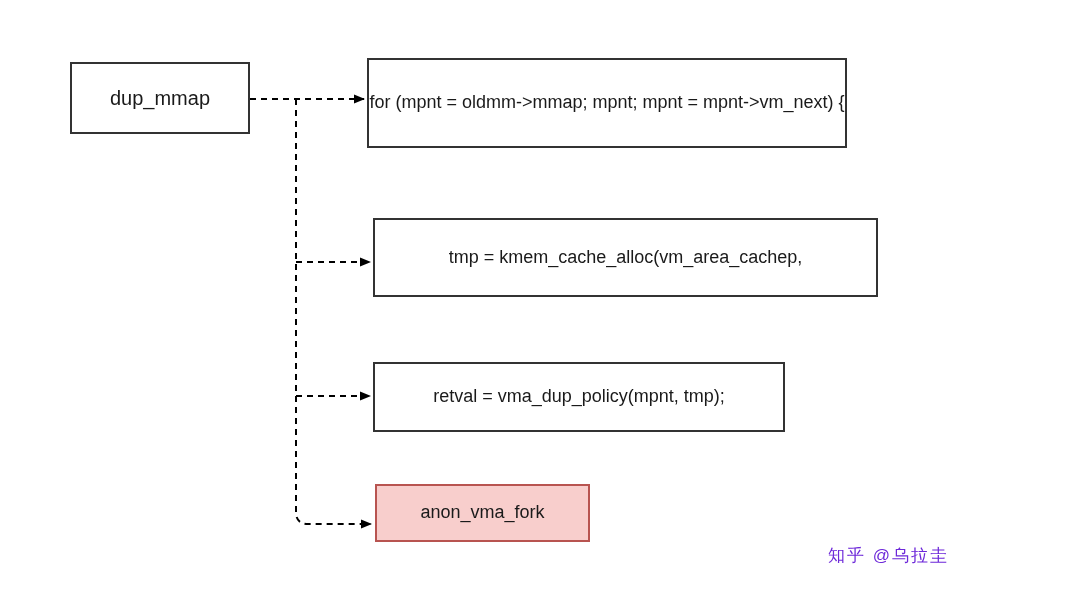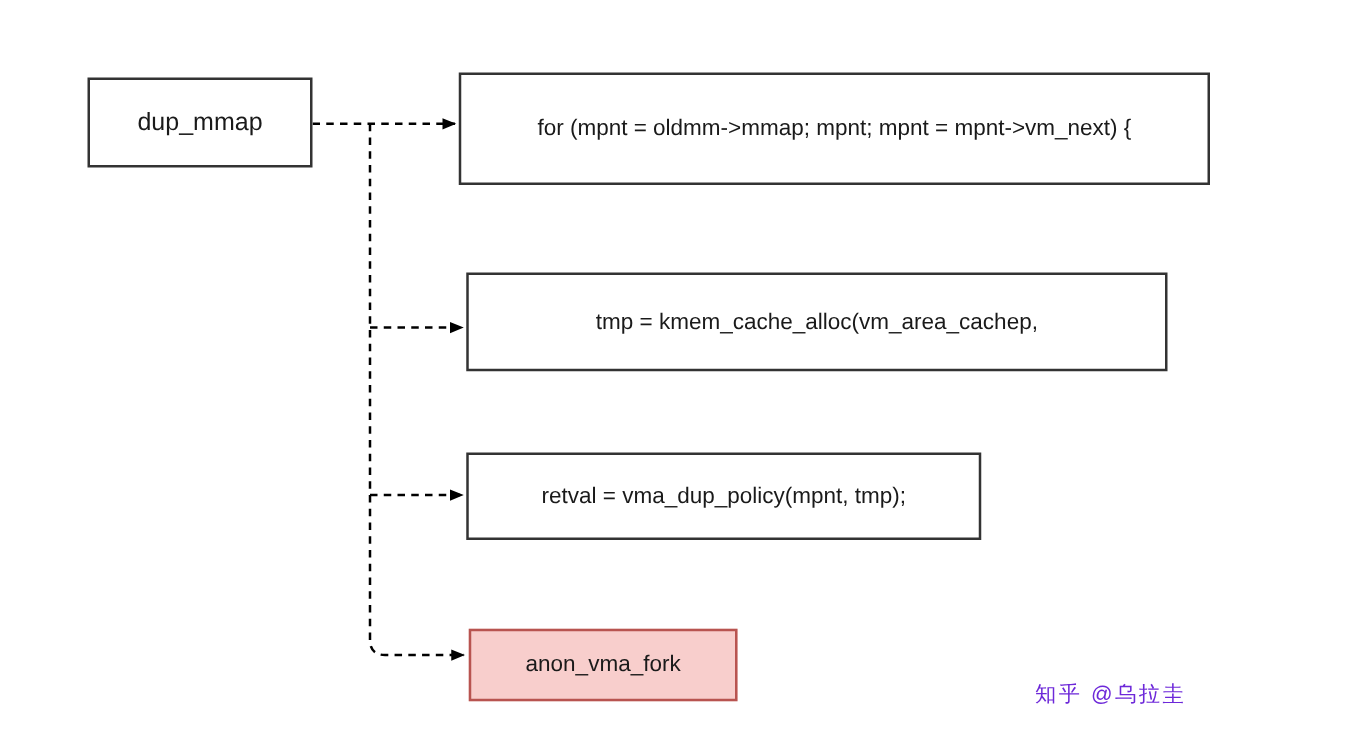--- a/index.html
+++ b/index.html
@@ -68,31 +68,31 @@
     <path class="conn" d="M250,99 H364" marker-end="url(#arrowhead)"></path>
     <path class="conn" d="M296,99 V512 Q296,524 308,524 H371" marker-end="url(#arrowhead)"></path>
     <path class="conn" d="M296,262 H370" marker-end="url(#arrowhead)"></path>
     <path class="conn" d="M296,396 H370" marker-end="url(#arrowhead)"></path>
   </svg>
 
   <div class="node root" style="left:70px; top:62px; width:180px; height:72px;">
     <div>dup_mmap</div>
   </div>
 
-  <div class="node" style="left:367px; top:58px; width:601px; height:90px;">
+  <div class="node" style="left:367px; top:58px; width:480px; height:90px;">
     <div>for (mpnt = oldmm-&gt;mmap; mpnt; mpnt = mpnt-&gt;vm_next) {</div>
   </div>
 
-  <div class="node" style="left:373px; top:218px; width:561px; height:79px;">
+  <div class="node" style="left:373px; top:218px; width:505px; height:79px;">
     <div>tmp = kmem_cache_alloc(vm_area_cachep,</div>
   </div>
 
   <div class="node" style="left:373px; top:362px; width:412px; height:70px;justify-content:center;">
     <div>retval = vma_dup_policy(mpnt, tmp);</div>
   </div>
 
-  <div class="node highlight" style="left:375px; top:503px; width:215px; height:58px;">
+  <div class="node highlight" style="left:375px; top:484px; width:215px; height:58px;">
     <div>anon_vma_fork</div>
   </div>
 
   <div class="watermark">知乎 @乌拉圭</div>
 
 </div>
 
 </body></html>

